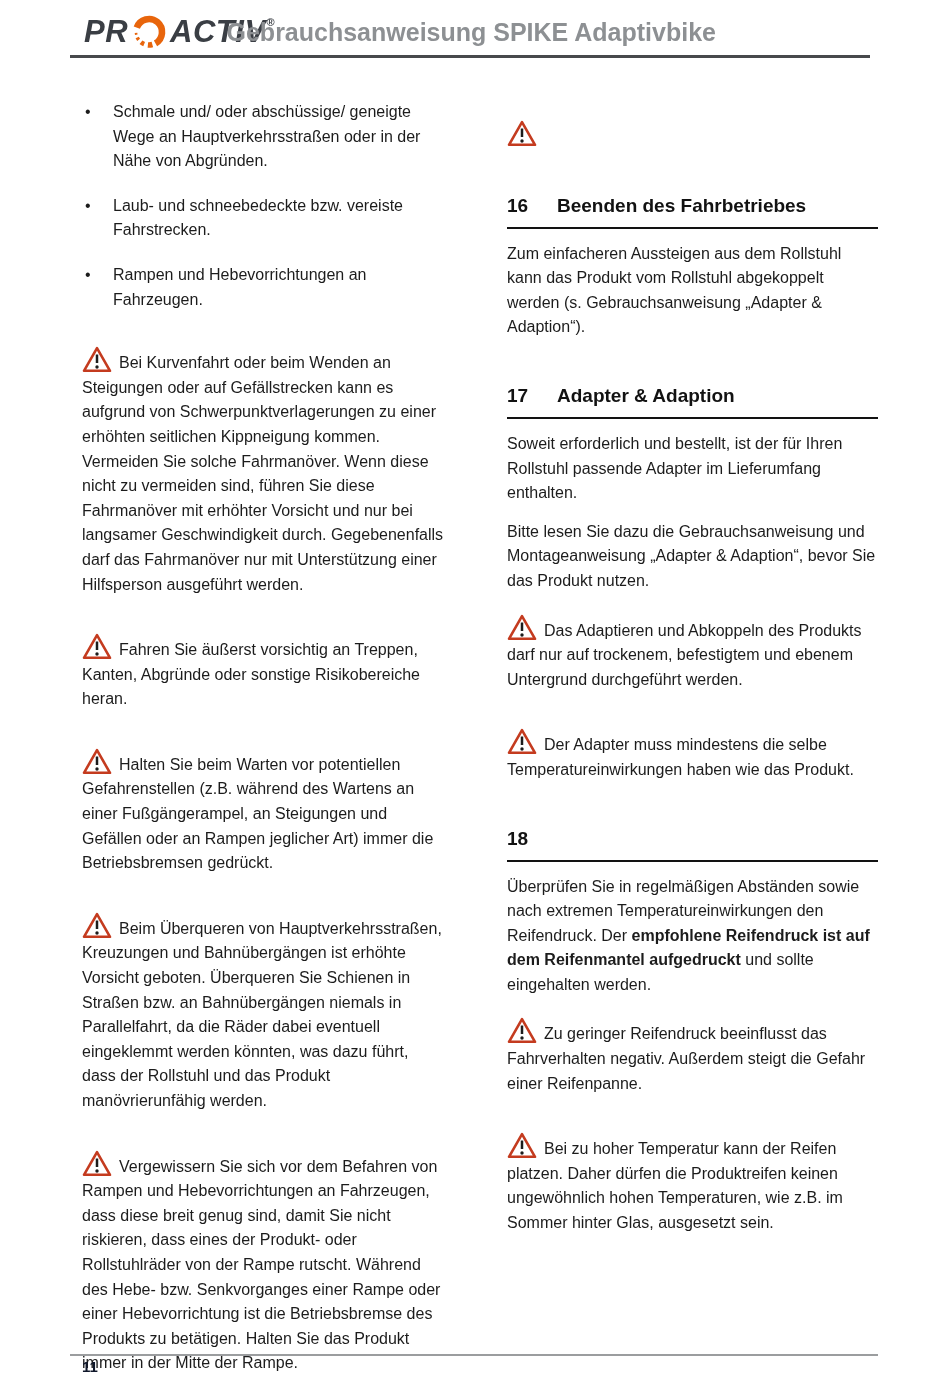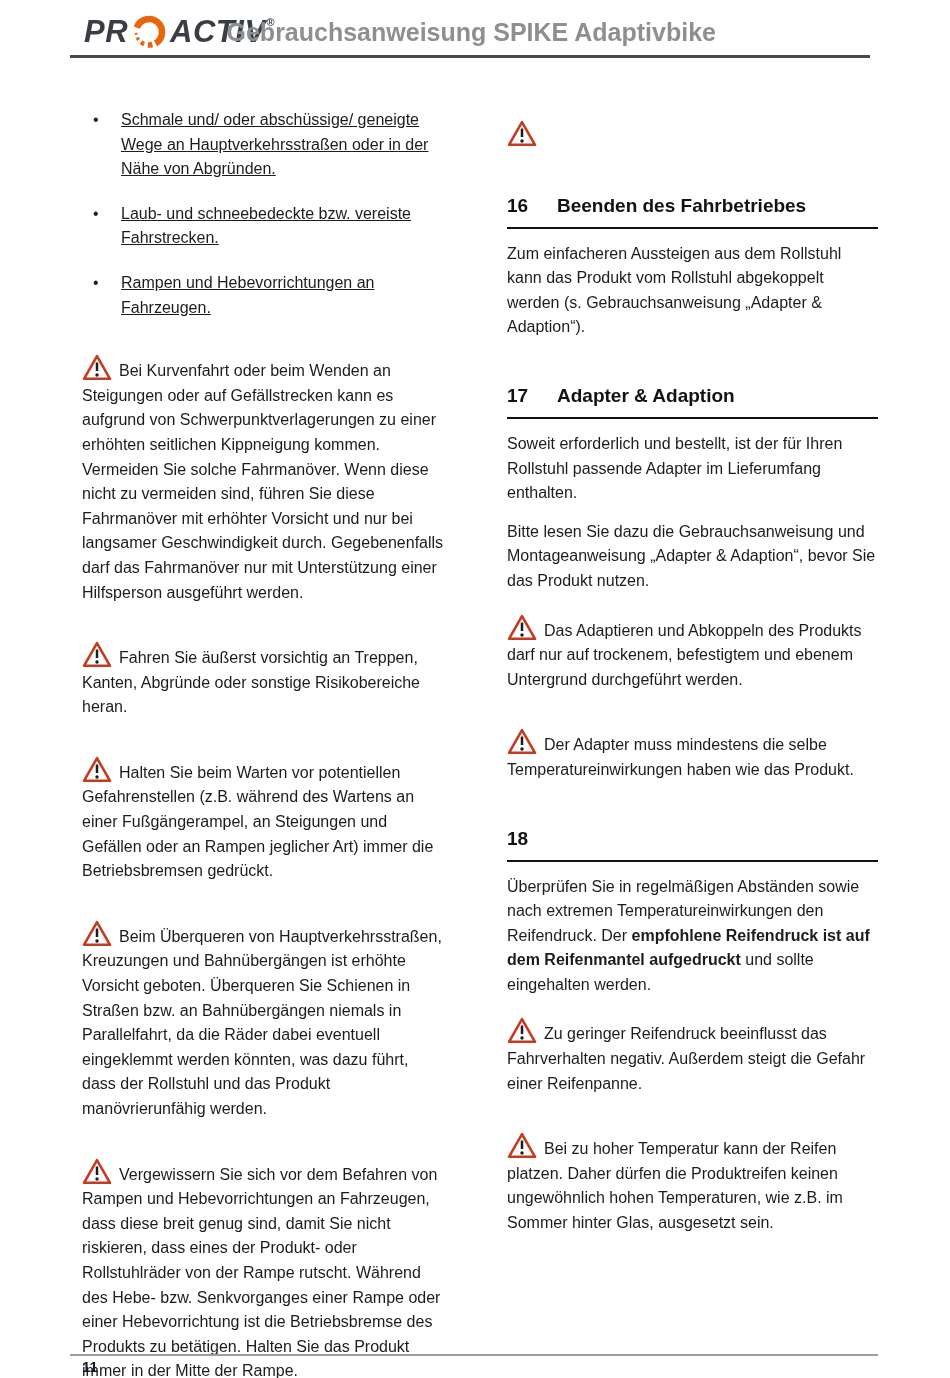--- a/index.html
+++ b/index.html
@@ -15,21 +15,21 @@
   .logo .reg{font-size:11px;font-style:normal;vertical-align:top;position:relative;top:-10px;left:1px;}
   .logo svg{margin:0 1px;}
   .doc-title{position:absolute;right:82px;top:18px;width:560px;text-align:right;
         font-size:25px;color:#8d9093;font-weight:700;}
   .header-rule{position:absolute;left:70px;top:55px;width:800px;height:3px;background:#47494c;}
   
   .col{position:absolute;top:100px;font-size:16px;line-height:24.6px;text-align:left;
        hyphens:auto;-webkit-hyphens:auto;}
   .col-left{left:82px;width:362px;}
   .col-right{left:507px;width:371px;}
-  ul.bullets{margin:8px;padding:0;list-style:none;text-decoration:underline;}
+  ul.bullets{margin:0;padding:0;list-style:none;}
   ul.bullets li{position:relative;padding-left:31px;margin-bottom:20px;}
   ul.bullets li::before{content:"•";position:absolute;left:3px;top:0;font-size:16px;}
   p{margin:0 0 14px 0;}
   p.warn{margin:20px 0 0 0;}
   p.warn.first-gap{margin-top:34px;}
   p.warn + p.warn{margin-top:36px;}
   .warn-icon{display:inline-block;vertical-align:-5px;margin-right:7px;}
   .section-heading{display:flex;font-size:19px;font-weight:bold;color:#121212;
       line-height:24px;margin:44px 0 13px 0;padding-bottom:9px;border-bottom:2.5px solid #121212;gap:9px;}
   .section-heading .num{width:41px;flex:0 0 41px;}

